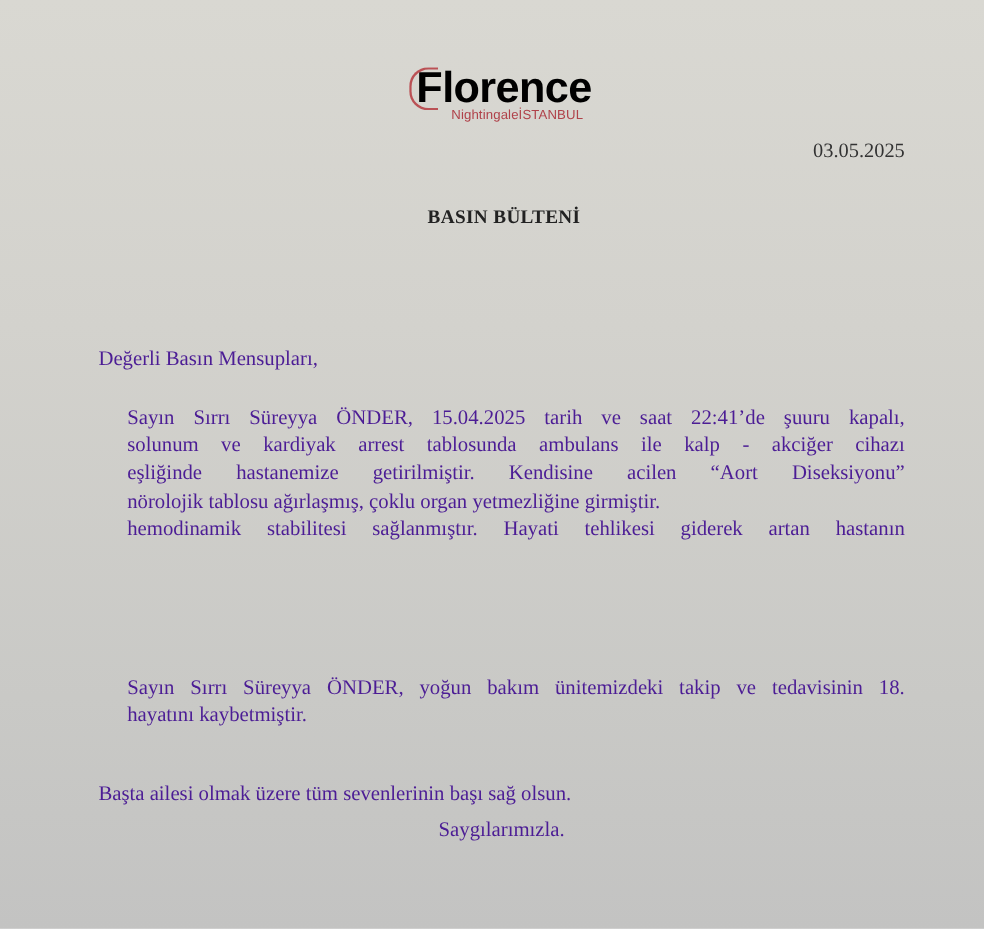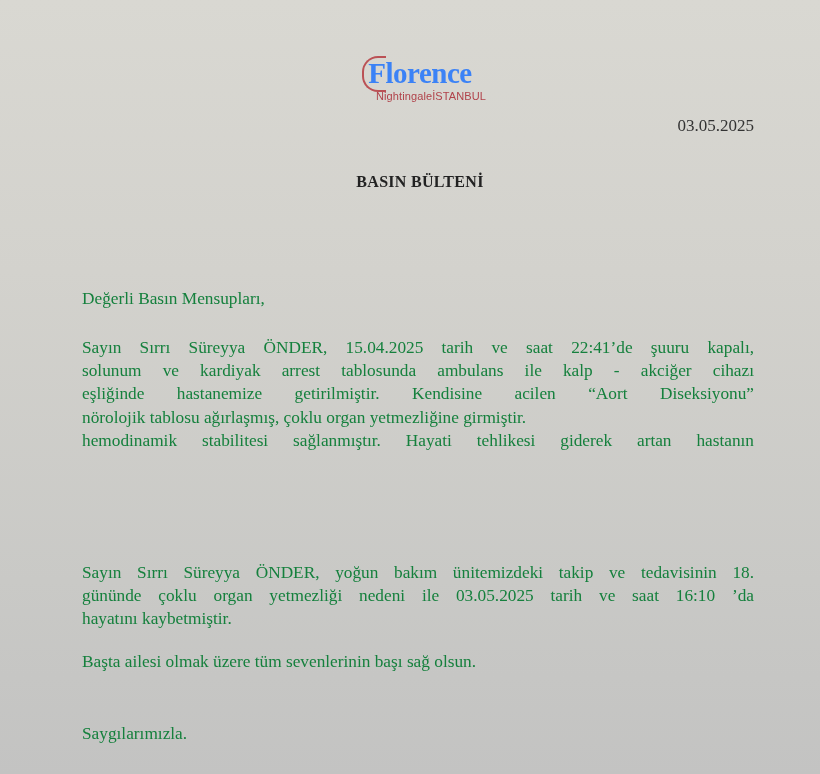--- a/index.html
+++ b/index.html
@@ -6,23 +6,23 @@
   body {
     width: 820px; height: 774px; overflow: hidden;
     background: linear-gradient(180deg, #d9d8d2 0%, #d3d2cd 35%, #c9c9c6 75%, #c3c3c2 100%);
     position: relative;
     font-family: "Liberation Serif", "DejaVu Serif", serif;
     color: #2a2a2a;
   }
   .logo { position: absolute; left: 0; width: 840px; top: 56px; text-align: center; }
   .logo-main {
     position: relative; display: inline-block;
-    font-family: Liberation Serif, serif;
-    font-weight: bold; font-size: 29px; letter-spacing: -0.5px;
-    color: #3b82f6; line-height: 34px;
+    font-family: Liberation Sans, sans-serif;
+    font-weight: bold; font-size: 36px; letter-spacing: -0.5px;
+    color: #000000; line-height: 34px;
   }
   .logo-arc {
     position: absolute; left: -6px; top: 0px; width: 22px; height: 32px;
     border: 2px solid #b63a40; border-right: none; border-radius: 16px 0 0 16px;
     opacity: 0.85;
   }
   .logo-sub {
     font-family: "Liberation Sans", "DejaVu Sans", sans-serif;
     font-size: 11px; color: #b0424a; margin-top: 0px; letter-spacing: 0.1px;
     padding-left: 22px;
@@ -30,29 +30,29 @@
   .date {
     position: absolute; right: 66px; top: 116px;
     font-size: 17px; color: #333;
   }
   .title {
     position: absolute; left: 0; width: 840px; top: 173px; text-align: center;
     font-weight: bold; font-size: 16px; letter-spacing: 0.3px; color: #222;
   }
   .text {
     position: absolute; left: 82px; width: 672px;
-    font-size: 17.3px; line-height: 23.2px; color: #15803d;
+    font-size: 17.3px; line-height: 23.2px; color: #4c1d95;
   }
-  .line { display: block; text-align: justify; text-align-last: justify; white-space: nowrap; }
+  .line { display: block; text-align: justify; text-align-last: justify; white-space: nowrap; margin-left: 24px; }
   .line.last { text-align-last: left; }
   .greeting { top: 287px; }
   .p1 { top: 336px; }
   .p2 { top: 561px; }
   .p3 { top: 650px; }
-  .closing { top: 722px; }
+  .closing { top: 680px; text-align: center; }
 </style>
 </head>
 <body>
 
 <div class="logo">
   <div class="logo-main">
     <span class="logo-arc"></span>
     <span>Florence</span>
   </div>
   <div class="logo-sub">NightingaleİSTANBUL</div>
@@ -67,19 +67,18 @@
 <div class="text p1">
   <span class="line">Sayın Sırrı Süreyya ÖNDER, 15.04.2025 tarih ve saat 22:41’de şuuru kapalı,</span>
   <span class="line">solunum ve kardiyak arrest tablosunda ambulans ile kalp - akciğer cihazı</span>
   <span class="line">eşliğinde hastanemize getirilmiştir. Kendisine acilen “Aort Diseksiyonu”</span>
   <span class="line last">nörolojik tablosu ağırlaşmış, çoklu organ yetmezliğine girmiştir.</span>
   <span class="line">hemodinamik stabilitesi sağlanmıştır. Hayati tehlikesi giderek artan hastanın</span>
 </div>
 
 <div class="text p2">
   <span class="line">Sayın Sırrı Süreyya ÖNDER, yoğun bakım ünitemizdeki takip ve tedavisinin 18.</span>
-  <span class="line">gününde çoklu organ yetmezliği nedeni ile 03.05.2025 tarih ve saat 16:10 ’da</span>
   <span class="line last">hayatını kaybetmiştir.</span>
 </div>
 
 <div class="text p3">Başta ailesi olmak üzere tüm sevenlerinin başı sağ olsun.</div>
 
 <div class="text closing">Saygılarımızla.</div>
 
 </body></html>

